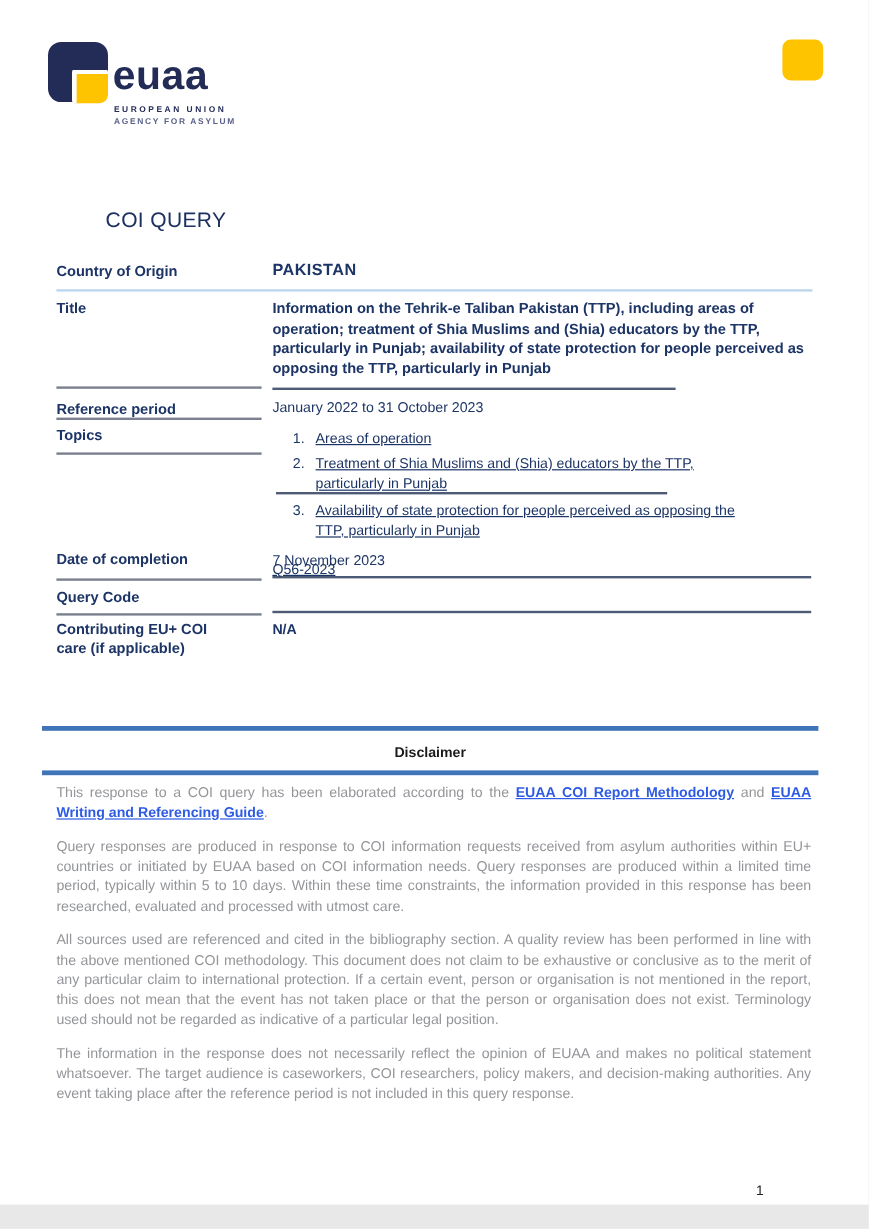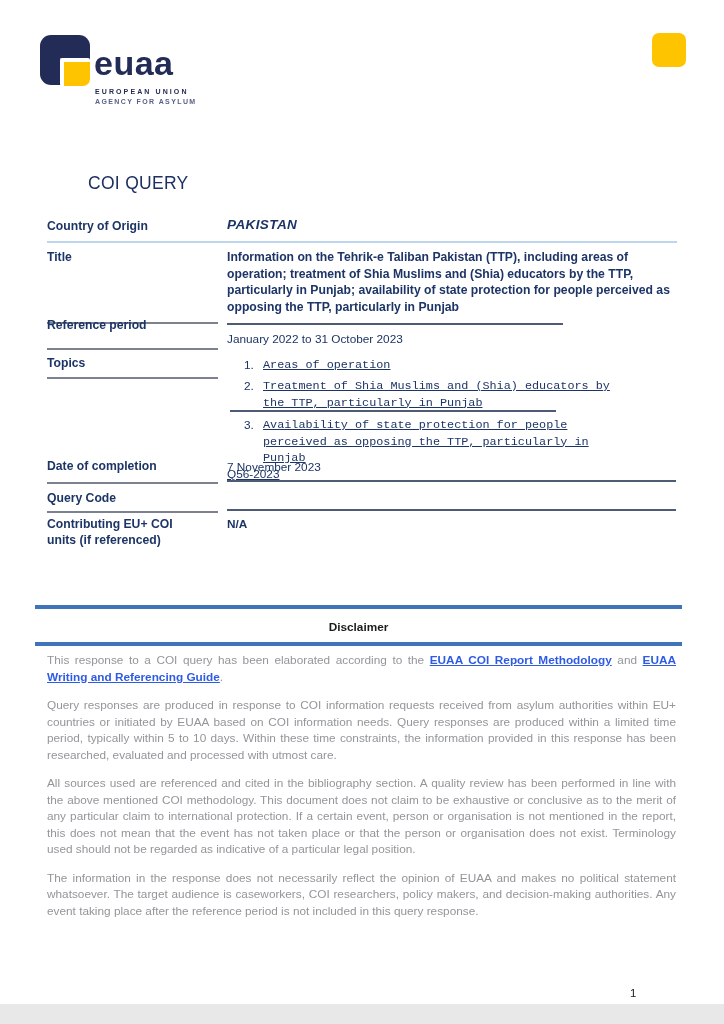--- a/index.html
+++ b/index.html
@@ -27,36 +27,36 @@
 
   
   .coi-title { position:absolute; left:88px; top:173px; font-size:17.5px; font-weight:normal;
     color:#1d3160; letter-spacing:0.3px; }
 
   
   .lbl { position:absolute; left:47px; font-weight:bold; font-size:12.2px; color:#1d3566;
     line-height:15.5px; }
   .val { position:absolute; left:227px; font-size:11.8px; color:#1d3566; line-height:16.5px; }
   #lbl-country { top:219px; }
-  #val-country { top:217px; font-size:13.5px; font-weight:bold; letter-spacing:0.4px;font-style:italic; }
+  #val-country { top:217px; font-size:13.5px; font-weight:bold; letter-spacing:0.4px; }
   #lbl-title { top:250px; }
   #val-title { top:249px; width:452px; font-weight:bold; font-size:12.2px; line-height:16.6px; }
-  #lbl-ref { top:318px; }
+  #lbl-ref { top:334px; }
   #val-ref { top:331px; white-space:nowrap; }
   #lbl-topics { top:356px; }
   #lbl-date { top:459px; }
   #val-date { top:459px; white-space:nowrap; }
   #lbl-query { top:491px;text-align:center; }
   #val-query { top:466px; white-space:nowrap;text-decoration:underline; }
   #lbl-contrib { top:517px; width:152px; }
   #val-contrib { top:516px; font-weight:bold; }
 
   .topic-num { position:absolute; left:244px; font-size:11.8px; color:#1d3566; line-height:16.5px; }
   .topic-text { position:absolute; left:263px; font-size:11.8px; color:#1d3566;
-    line-height:16.5px; text-decoration:underline; width:355px; cursor:pointer;font-family:Liberation Mono, monospace; }
+    line-height:16.5px; text-decoration:underline; width:355px; cursor:pointer; }
   #topic1-num { top:357px; } #topic1-text { top:357px; }
   #topic2-num { top:378px; } #topic2-text { top:378px; }
   #topic3-num { top:417px; } #topic3-text { top:417px; }
 
   .hline { position:absolute; height:2px; }
   .hline-blue  { background:#bdd6ee; }
   .hline-gray  { background:#7b8190; }
   .hline-dark  { background:#4e5b77; }
   #div-country      { left:47px;  top:241px; width:630px; }
   #div-title-left   { left:47px;  top:322px; width:171px; }
@@ -124,21 +124,21 @@
   <div class="lbl" id="lbl-date">Date of completion</div>
   <div class="val" id="val-date">7 November 2023</div>
   <div class="hline hline-gray" id="div-date-left"></div>
   <div class="hline hline-dark" id="div-date-right"></div>
 
   <div class="lbl" id="lbl-query">Query Code</div>
   <div class="val" id="val-query">Q56-2023</div>
   <div class="hline hline-gray" id="div-query-left"></div>
   <div class="hline hline-dark" id="div-query-right"></div>
 
-  <div class="lbl" id="lbl-contrib">Contributing EU+ COI units (if referenced)</div>
+  <div class="lbl" id="lbl-contrib">Contributing EU+ COI care (if applicable)</div>
   <div class="val" id="val-contrib">N/A</div>
 
   <div class="rule" id="rule-top"></div>
   <div class="disclaimer-heading">Disclaimer</div>
   <div class="rule" id="rule-bottom"></div>
 
   <div class="body-copy">
     <p><span>This response to a COI query has been elaborated according to the </span><a class="doc-link">EUAA COI Report Methodology</a><span> and </span><a class="doc-link">EUAA Writing and Referencing Guide</a><span>.</span></p>
     <p>Query responses are produced in response to COI information requests received from asylum authorities within EU+ countries or initiated by EUAA based on COI information needs.  Query responses are produced within a limited time period, typically within 5 to 10 days. Within these time constraints, the information provided in this response has been researched, evaluated and processed with utmost care.</p>
     <p>All sources used are referenced and cited in the bibliography section. A quality review has been performed in line with the above mentioned COI methodology. This document does not claim to be exhaustive or conclusive as to the merit of any particular claim to international protection. If a certain event, person or organisation is not mentioned in the report, this does not mean that the event has not taken place or that the person or organisation does not exist. Terminology used should not be regarded as indicative of a particular legal position.</p>

